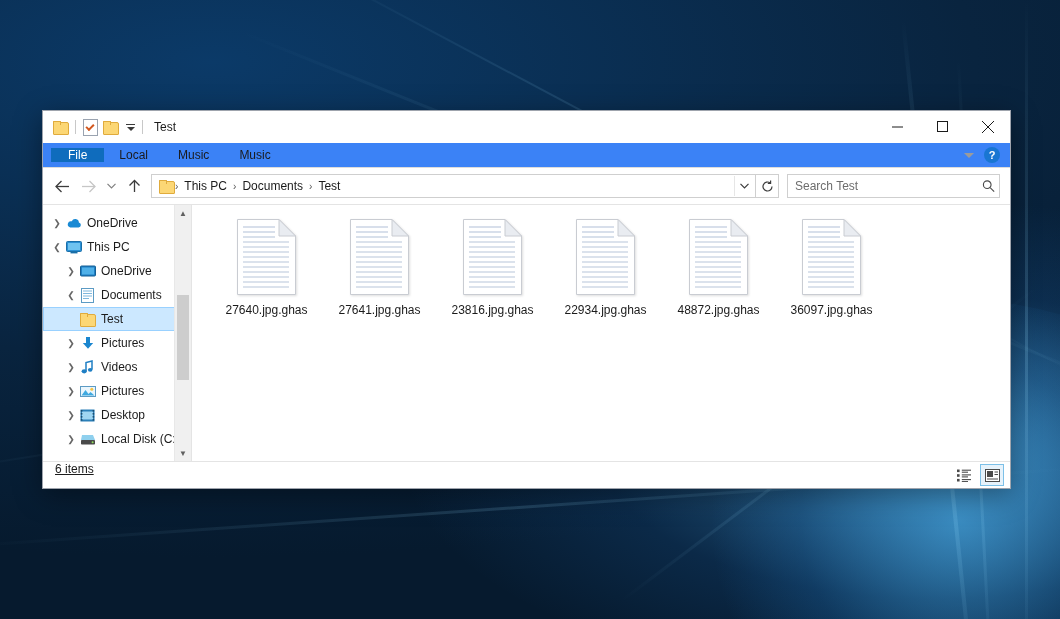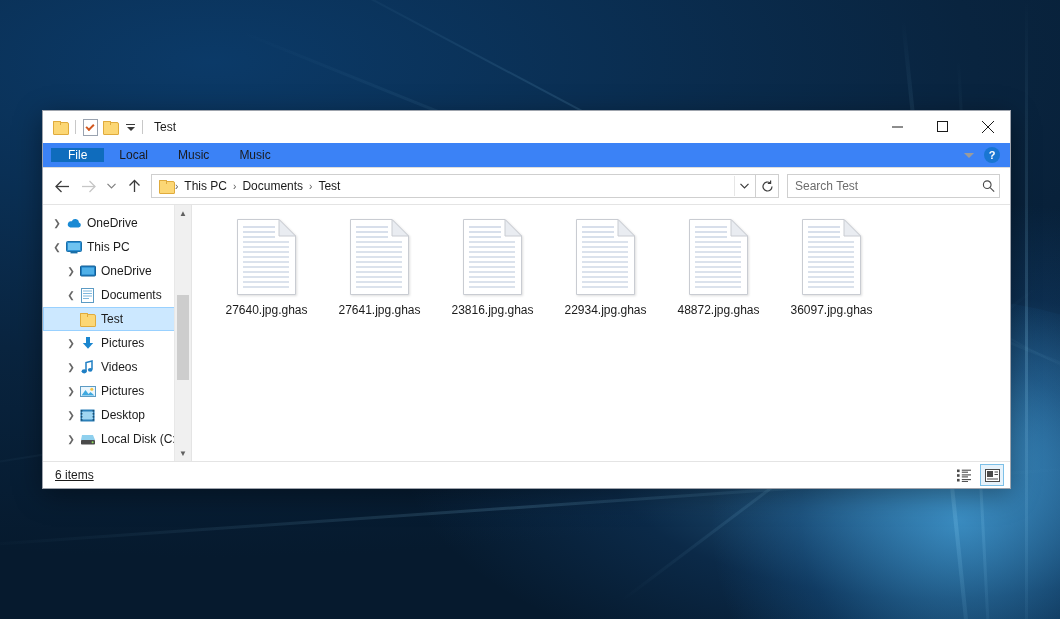--- a/index.html
+++ b/index.html
@@ -396,21 +396,20 @@
     white-space: nowrap;
   }
 
   
   #statusbar {
     height: 26px;
     flex: 0 0 auto;
     border-top: 1px solid #e4e4e4;
     background: #ffffff;
     display: flex;
-    align-items: center;
     padding: 0 6px 0 12px;
     text-decoration: underline;
   }
   #itemcount {
     font-size: 12px;
     color: #1b1b1b;
   }
   #viewtoggles {
     margin-left: auto;
     display: flex;

